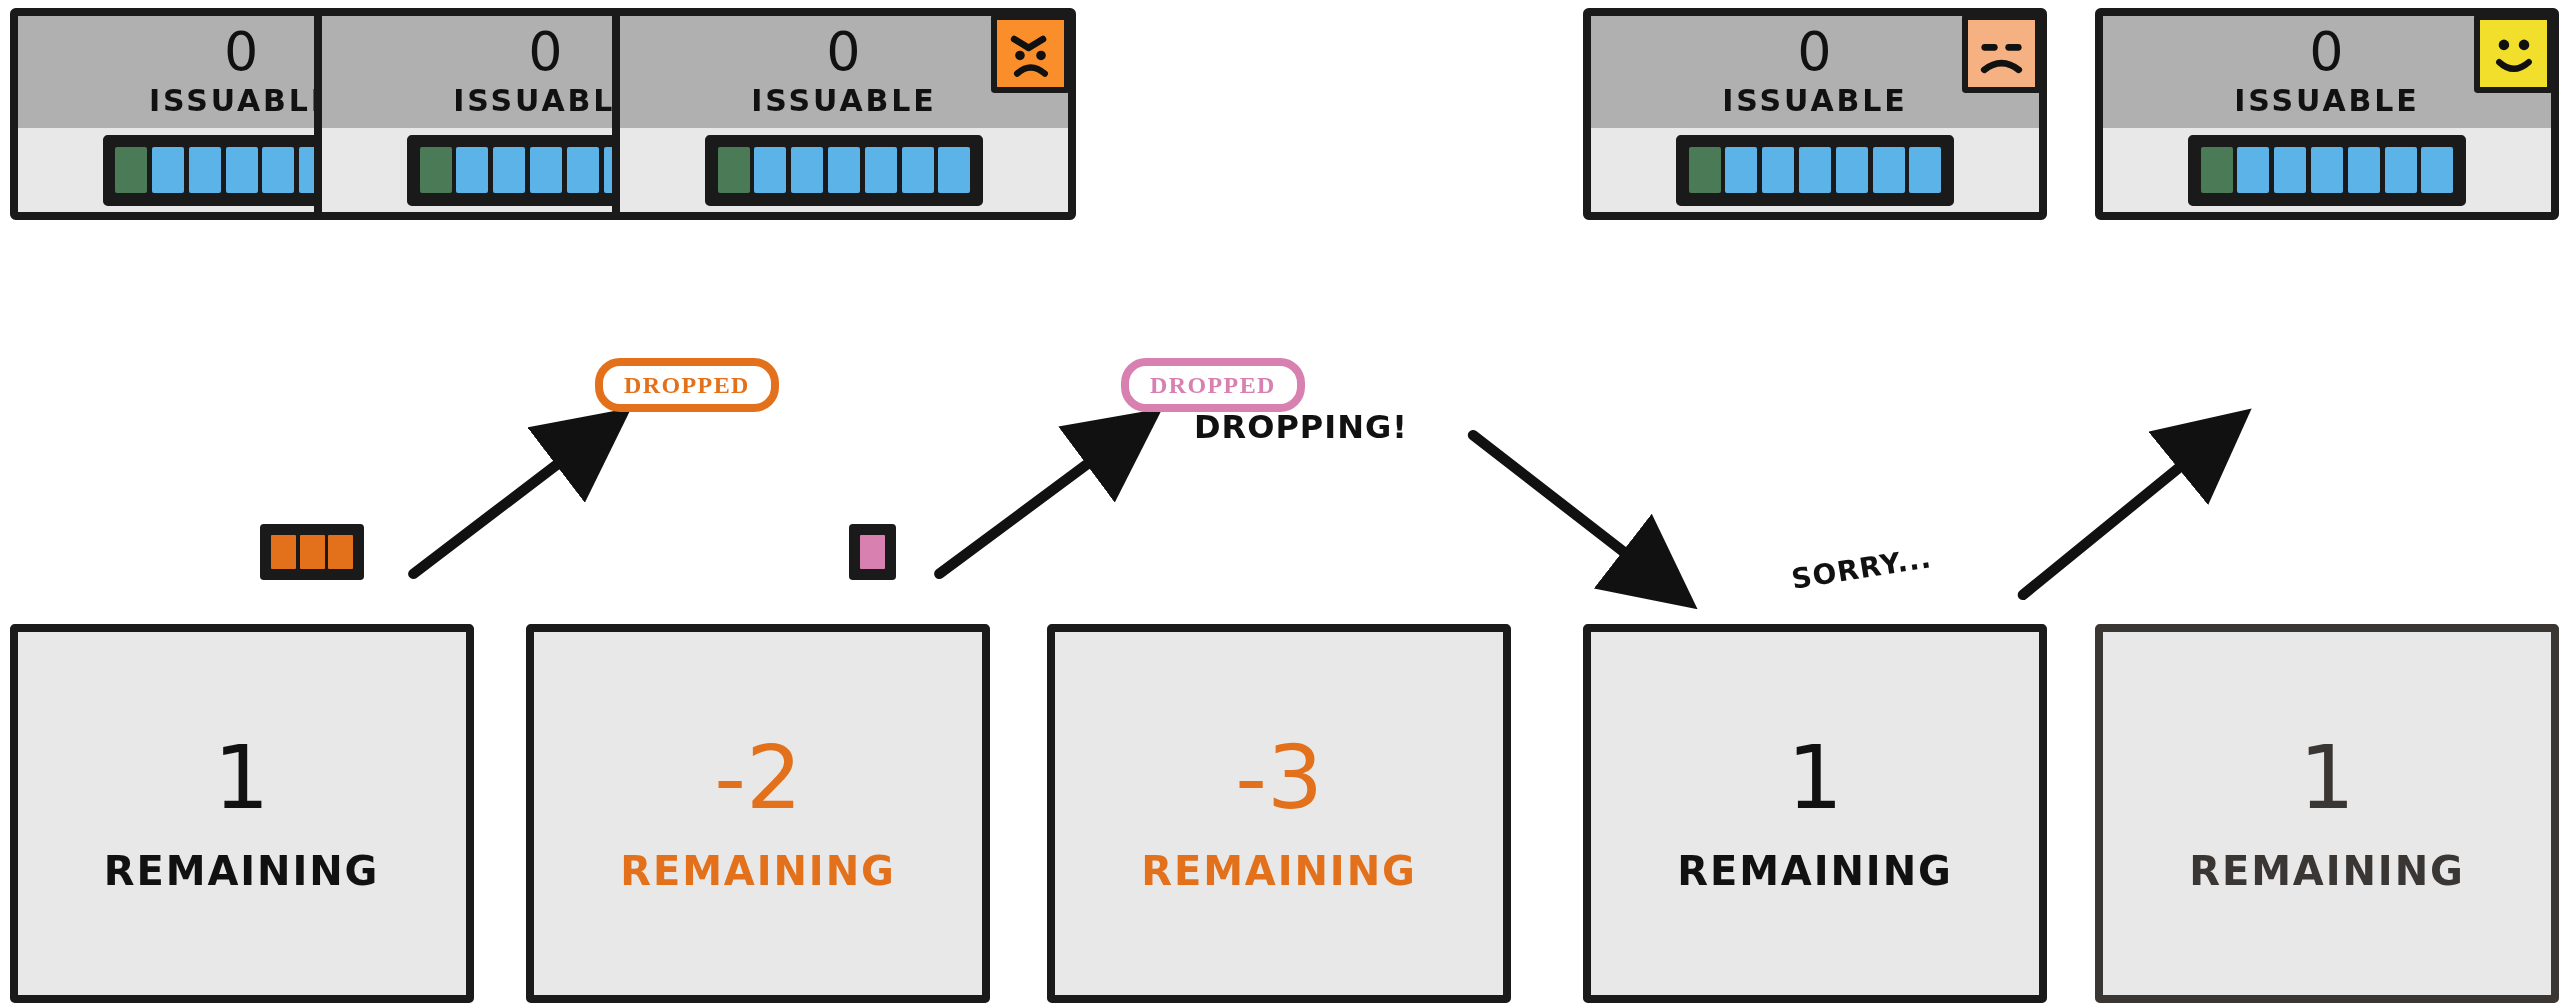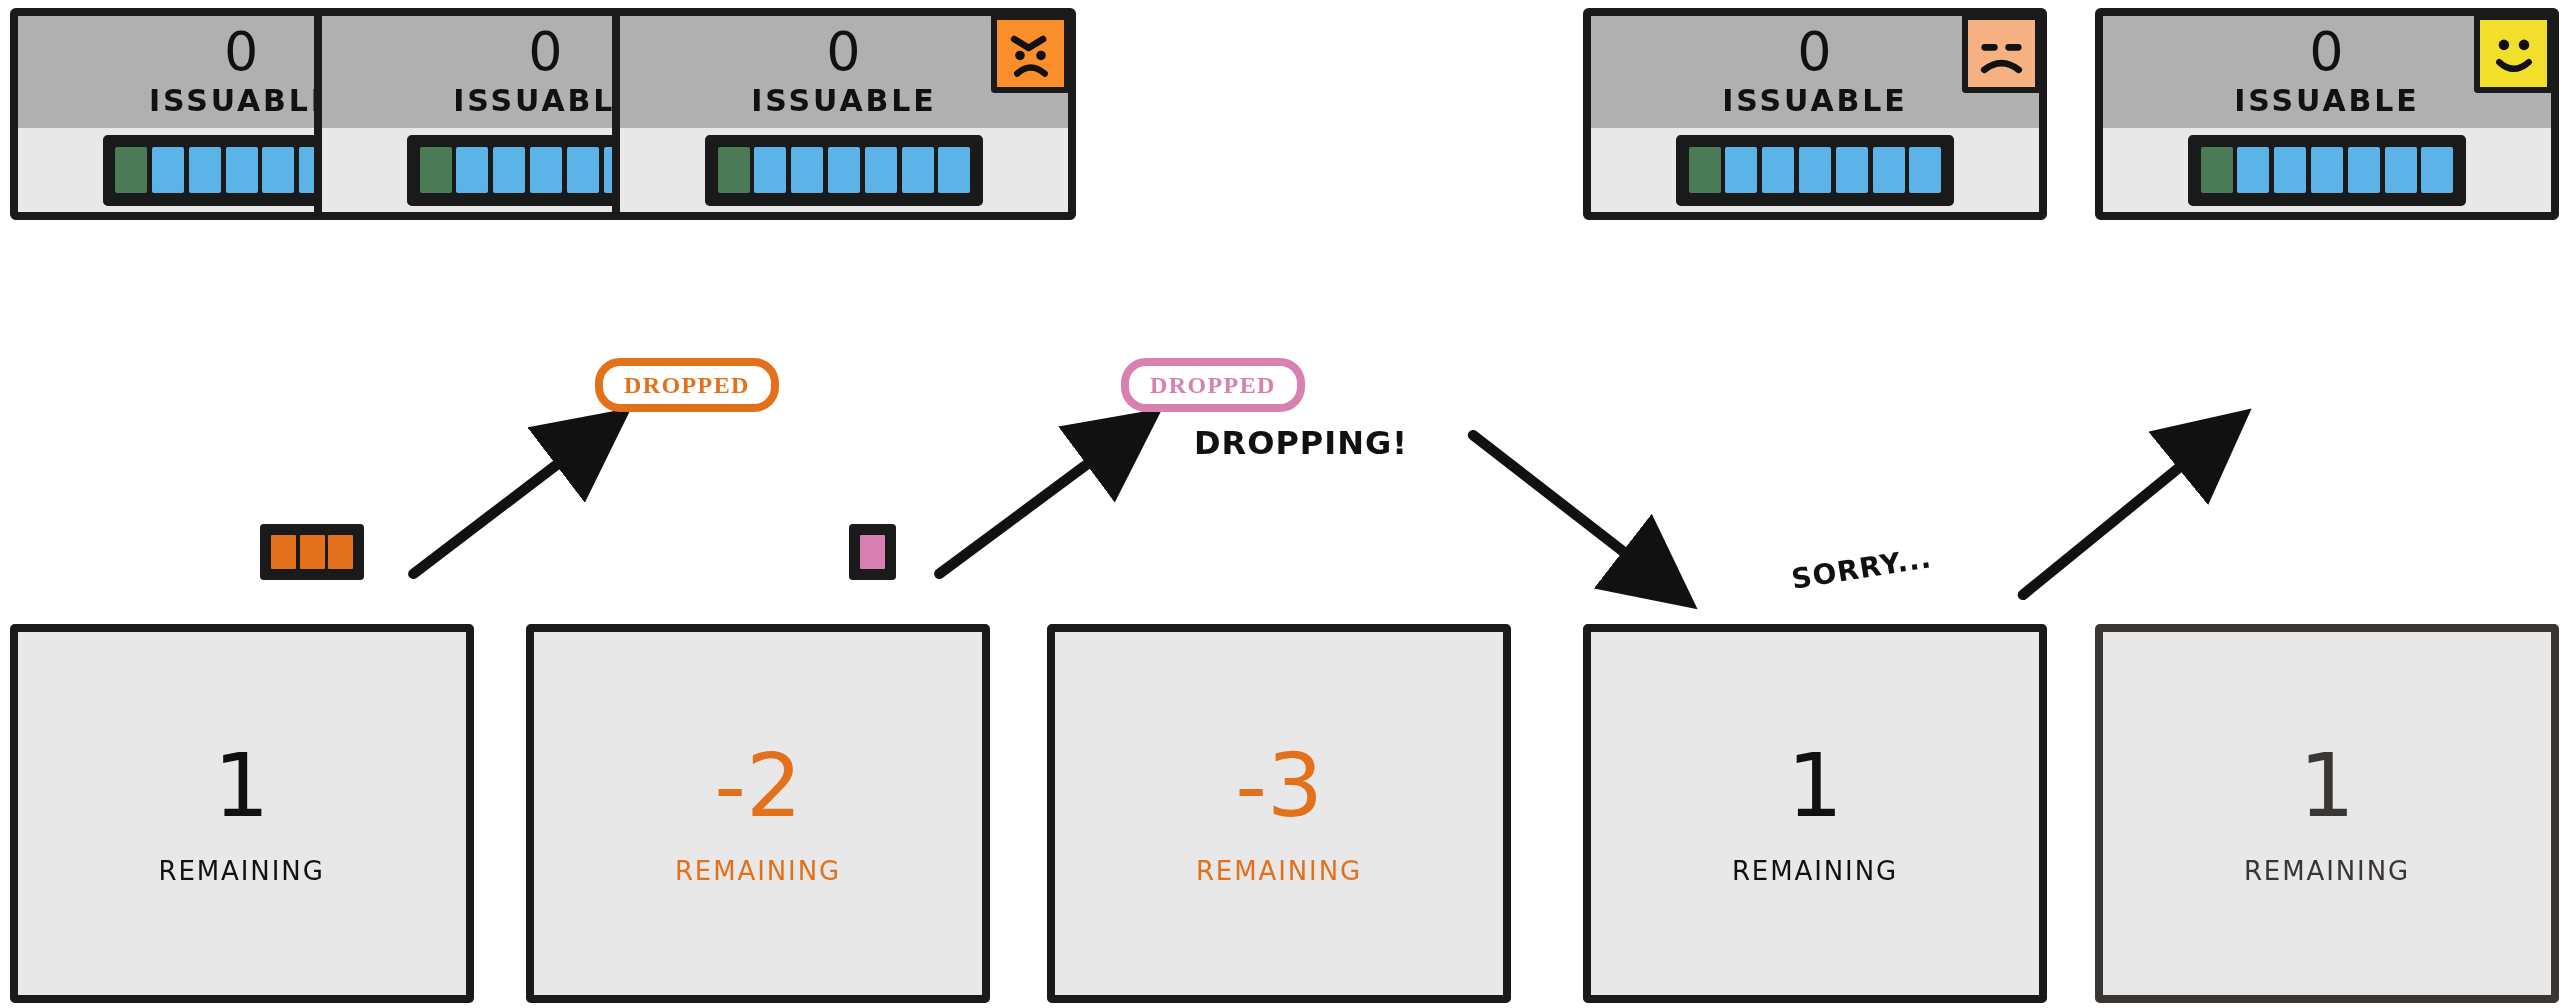--- a/index.html
+++ b/index.html
@@ -98,23 +98,23 @@
   }
   .bot-card.dim{border-color:#3a3634;}
   .bot-num{
     font-size:88px;
     line-height:1;
     color:#111;
     font-weight:400;
   }
   .bot-num.neg{color:#e3701a;font-weight:400;}
   .bot-label{
-    font-size:26px;
+    font-size:40px;
     letter-spacing:1.9px;
-    font-weight:400;
+    font-weight:700;
     color:#111;
     margin-top:26px;
   }
   .bot-label.neg{color:#e3701a;}
   .bot-card.dim .bot-num,.bot-card.dim .bot-label{color:#3a3634;}
 
   
   .dropped{
     position:absolute;
     font-size:24px;
@@ -314,21 +314,21 @@
 
   <div class="chip" style="left:260px;top:524px">
     <span class="cell orange"></span>
     <span class="cell orange"></span>
     <span class="cell orange"></span>
   </div>
   <div class="chip" style="left:849px;top:524px">
     <span class="cell pink"></span>
   </div>
 
-  <div class="anno" style="left:1194px;top:424px">DROPPING!</div>
+  <div class="anno" style="left:1194px;top:408px">DROPPING!</div>
   <div class="anno" style="left:1791px;top:552px;transform:rotate(-9deg);font-size:28px">SORRY...</div>
 
   <div class="bot-card" style="left:9.6px">
     <div class="bot-num">1</div>
     <div class="bot-label">REMAINING</div>
   </div>
 
   <div class="bot-card" style="left:526px">
     <div class="bot-num neg">-2</div>
     <div class="bot-label neg">REMAINING</div>

